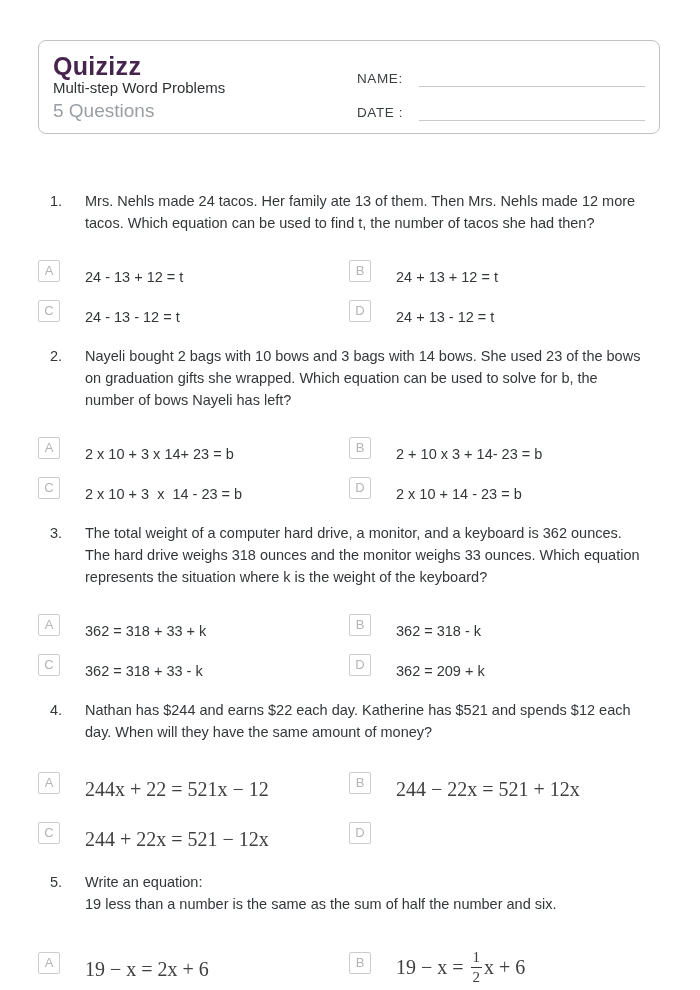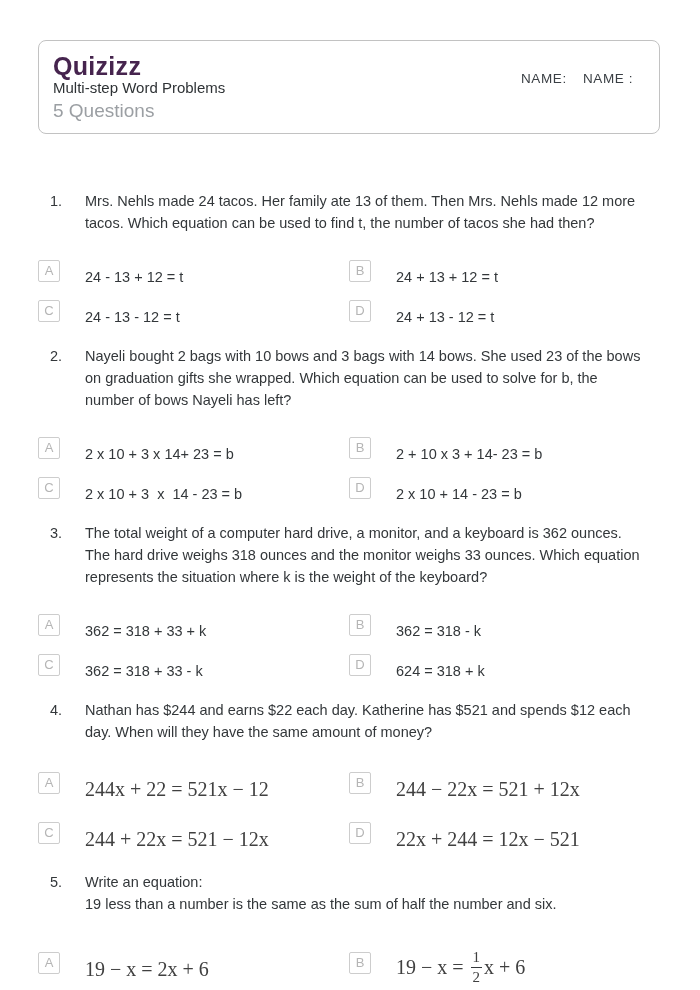--- a/index.html
+++ b/index.html
@@ -17,21 +17,21 @@
     padding:13px 14px 12px 14px;
     display:flex;justify-content:space-between;
   }
   .header-left{display:flex;flex-direction:column;justify-content:space-between;}
   .logo{
     font-size:25px;font-weight:800;letter-spacing:.3px;
     color:#46244e;line-height:1;
   }
   .title{font-size:15px;color:#2e3235;line-height:1.25;}
   .subtitle{font-size:19px;color:#9b9fa3;margin-top:2px;}
-  .header-right{width:288px;display:flex;justify-content:flex-end;padding-top:3px;}
+  .header-right{width:288px;display:flex;flex-direction:column;justify-content:space-between;padding-top:3px;}
   .field-row{display:flex;align-items:flex-end;height:30px;}
   .field-label{
     font-size:13.5px;color:#3a3f44;letter-spacing:.6px;
     padding-bottom:1px;white-space:pre;min-width:56px;
   }
   .field-line{flex:1;border-bottom:1px solid #c9c9c9;height:16px;margin-left:6px;}
 
   
   .questions{margin:56px 40px 0 38px;}
   .question{margin-bottom:20px;}
@@ -73,21 +73,21 @@
         <div class="title">Multi-step Word Problems</div>
         <div class="subtitle">5 Questions</div>
       </div>
     </div>
     <div class="header-right">
       <div class="field-row">
         <span class="field-label">NAME:</span>
         <span class="field-line"></span>
       </div>
       <div class="field-row">
-        <span class="field-label">NAME :</span>
+        <span class="field-label">DATE :</span>
         <span class="field-line"></span>
       </div>
     </div>
   </div>
 
   <div class="questions" id="questions">
       <div class="question">
         <div class="q-head">
           <div class="q-num">1.</div>
           <div class="q-text">Mrs. Nehls made 24 tacos. Her family ate 13 of them. Then Mrs. Nehls made 12 more tacos. Which equation can be used to find t, the number of tacos she had then?</div>
@@ -148,21 +148,21 @@
           <div class="option">
             <span class="letter">B</span>
             <span class="opt-text">362 = 318 - k</span>
           </div>
           <div class="option">
             <span class="letter">C</span>
             <span class="opt-text">362 = 318 + 33 - k</span>
           </div>
           <div class="option">
             <span class="letter">D</span>
-            <span class="opt-text">624 = 318 + k</span>
+            <span class="opt-text">362 = 209 + k</span>
           </div>
         </div>
       </div>
       <div class="question">
         <div class="q-head">
           <div class="q-num">4.</div>
           <div class="q-text">Nathan has $244 and earns $22 each day. Katherine has $521 and spends $12 each day. When will they have the same amount of money?</div>
         </div>
         <div class="options math">
           <div class="option">
@@ -172,21 +172,20 @@
           <div class="option">
             <span class="letter">B</span>
             <span class="opt-text">244 − 22x = 521 + 12x</span>
           </div>
           <div class="option">
             <span class="letter">C</span>
             <span class="opt-text">244 + 22x = 521 − 12x</span>
           </div>
           <div class="option">
             <span class="letter">D</span>
-            <span class="opt-text">22x + 244 = 12x − 521</span>
           </div>
         </div>
       </div>
       <div class="question">
         <div class="q-head">
           <div class="q-num">5.</div>
           <div class="q-text">Write an equation:<br>19 less than a number is the same as the sum of half the number and six.</div>
         </div>
         <div class="options math">
           <div class="option">

